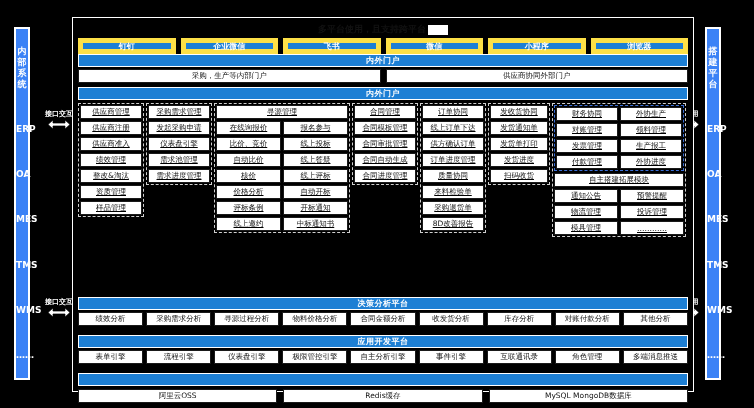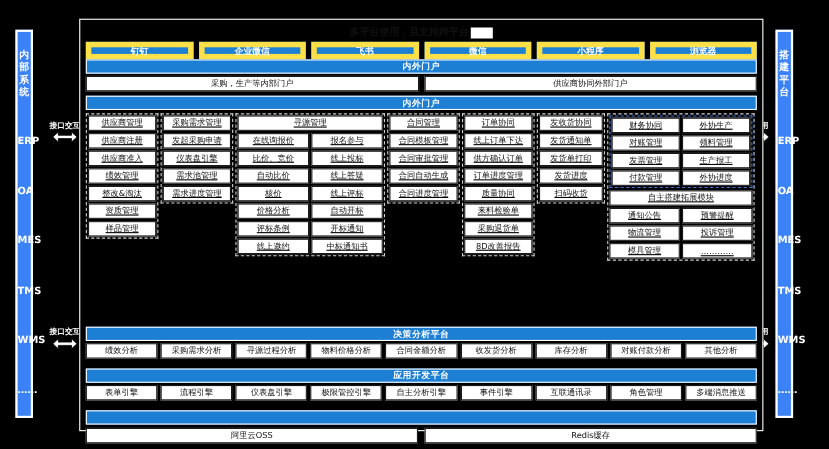--- a/index.html
+++ b/index.html
@@ -321,18 +321,19 @@
           <div class="wbox">角色管理</div>
           <div class="wbox">多端消息推送</div>
         </div>
       </div>
 
       <div class="plat" style="top:335px;border-radius:11px;">
         <div class="bluebar"></div>
         <div class="infra-row">
           <div class="wbox">阿里云OSS</div>
           <div class="wbox">Redis缓存</div>
+          <div class="wbox">MySQL MongoDB数据库</div>
         </div>
       </div>
 
     </div>
   </div>
 </div>
 
 </body></html>

